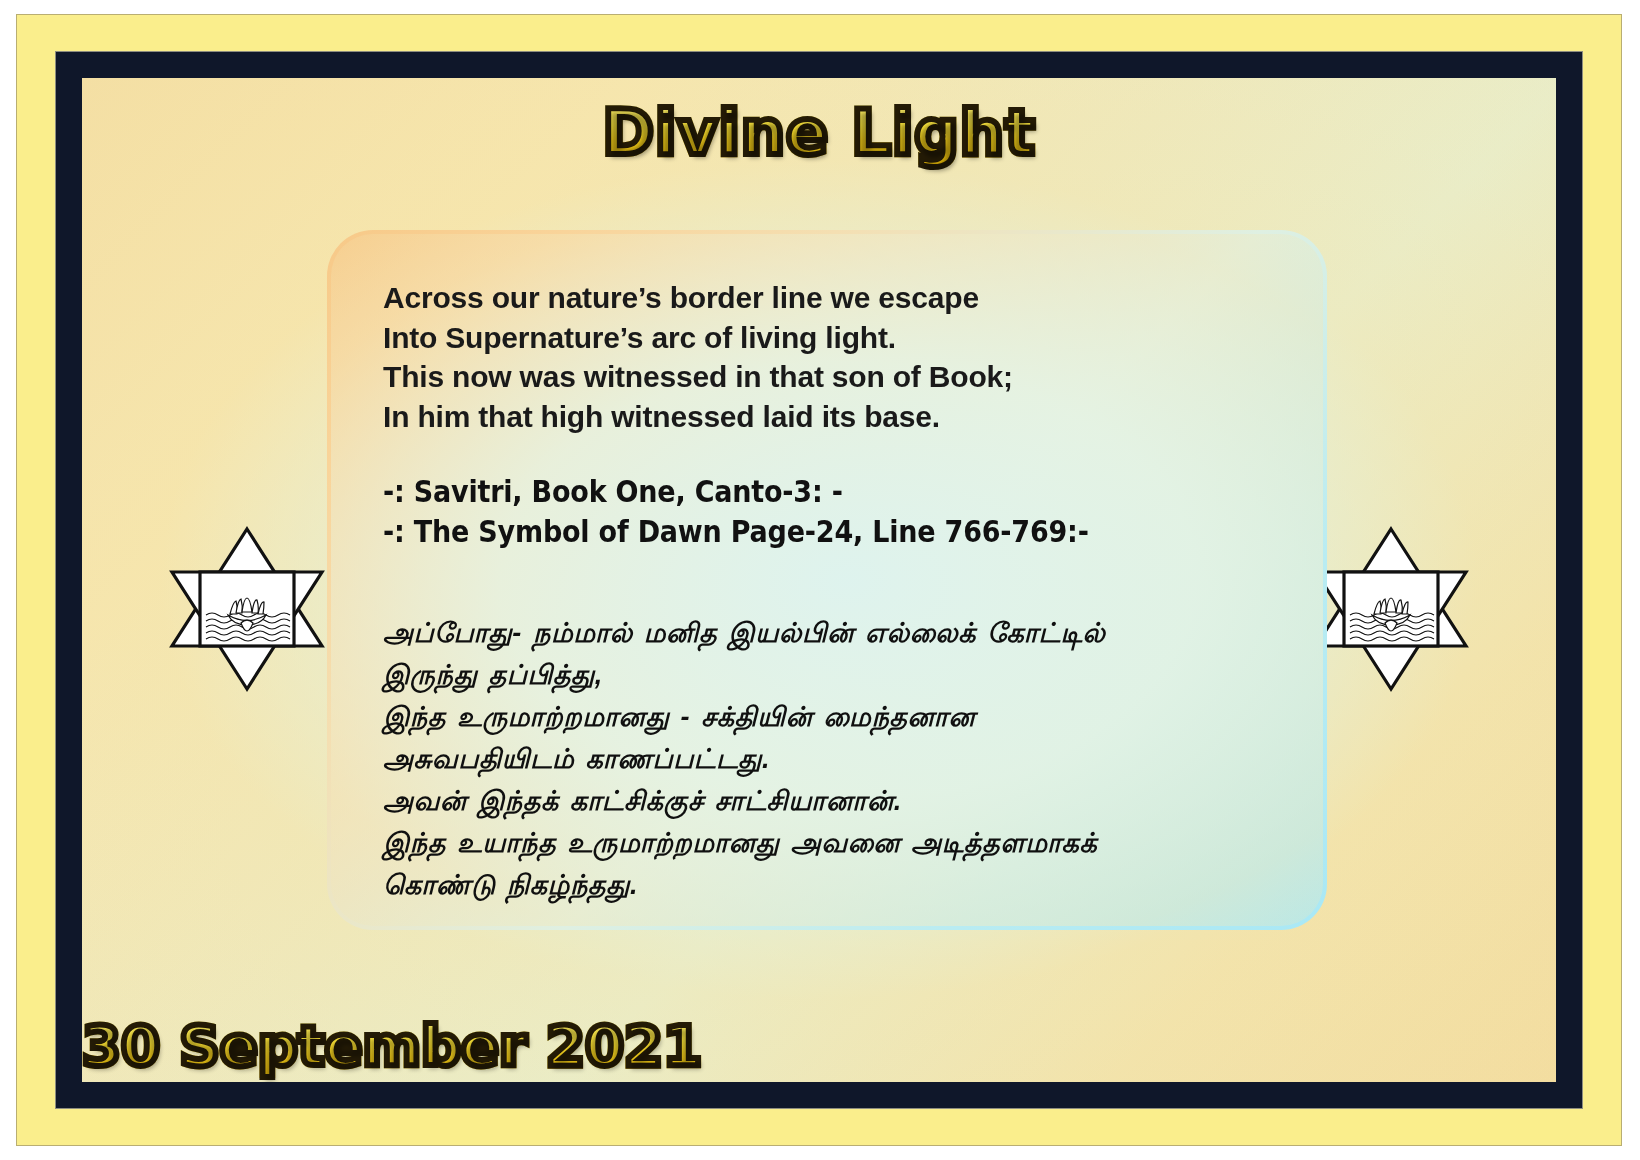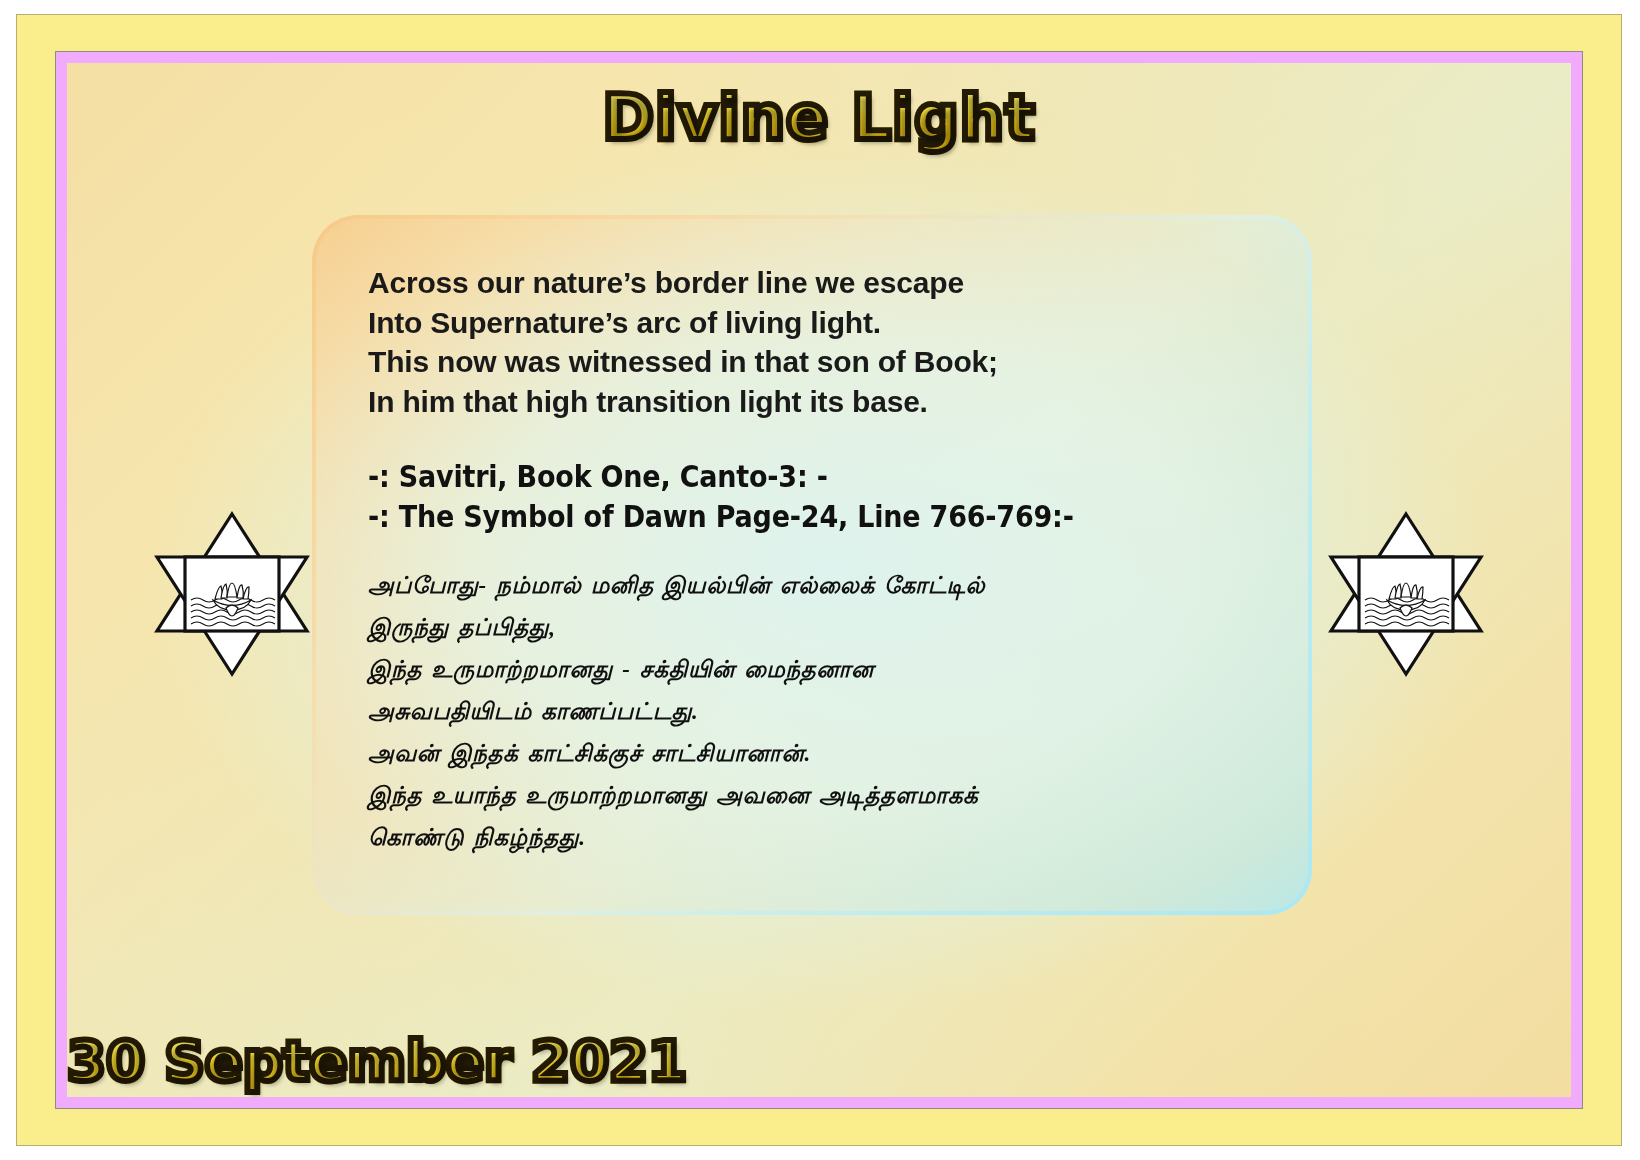--- a/index.html
+++ b/index.html
@@ -32,23 +32,23 @@
     background: #FAEE8C;
     border: 1px solid #b9ae72;
     padding: 36px 38px 36px 38px;
   }
 
   .band-black {
     position: relative;
     width: 100%;
     height: 100%;
     box-sizing: border-box;
-    background: #f0abfc;
+    background: #0f172a;
     border: 1px solid #8d8d80;
-    padding: 11px;
+    padding: 26px;
   }
 
   .canvas {
     position: relative;
     width: 100%;
     height: 100%;
     box-sizing: border-box;
     overflow: hidden;
     background:
       radial-gradient(ellipse 62% 58% at 50% 50%,
@@ -142,25 +142,25 @@
   .cite {
     font-family: "DejaVu Sans Condensed", "Liberation Sans Narrow", "Liberation Sans", sans-serif;
     font-weight: bold;
     font-size: 30px;
     line-height: 40px;
     color: #111111;
     margin-top: 36px;
     letter-spacing: -0.2px;
   }
   .tamil {
-    margin-top: 28px;
-    font-family: Liberation Serif, serif;
+    margin-top: 60px;
+    font-family: Liberation Sans, sans-serif;
     font-style: italic;
     font-weight: bold;
-    font-size: 23px;
+    font-size: 27px;
     line-height: 42px;
     color: #101010;
     letter-spacing: 0.6px;
     word-spacing: 3px;
   }
 
   
   .date-wrap {
     position: absolute;
     bottom: 4px;
@@ -246,21 +246,21 @@
           </svg>
         </div>
 
         <div class="panel">
           <div class="panel-inner">
 
             <div class="eng">
               <div>Across our nature’s border line we escape</div>
               <div>Into Supernature’s arc of living light.</div>
               <div>This now was witnessed in that son of Book;</div>
-              <div>In him that high transition light its base.</div>
+              <div>In him that high witnessed laid its base.</div>
             </div>
 
             <div class="cite">
               <div>-: Savitri, Book One, Canto-3: -</div>
               <div>-: The Symbol of Dawn Page-24, Line 766-769:-</div>
             </div>
 
             <div class="tamil">
               <div>அப்போது- நம்மால் மனித இயல்பின் எல்லைக் கோட்டில்</div>
               <div>இருந்து தப்பித்து,</div>

